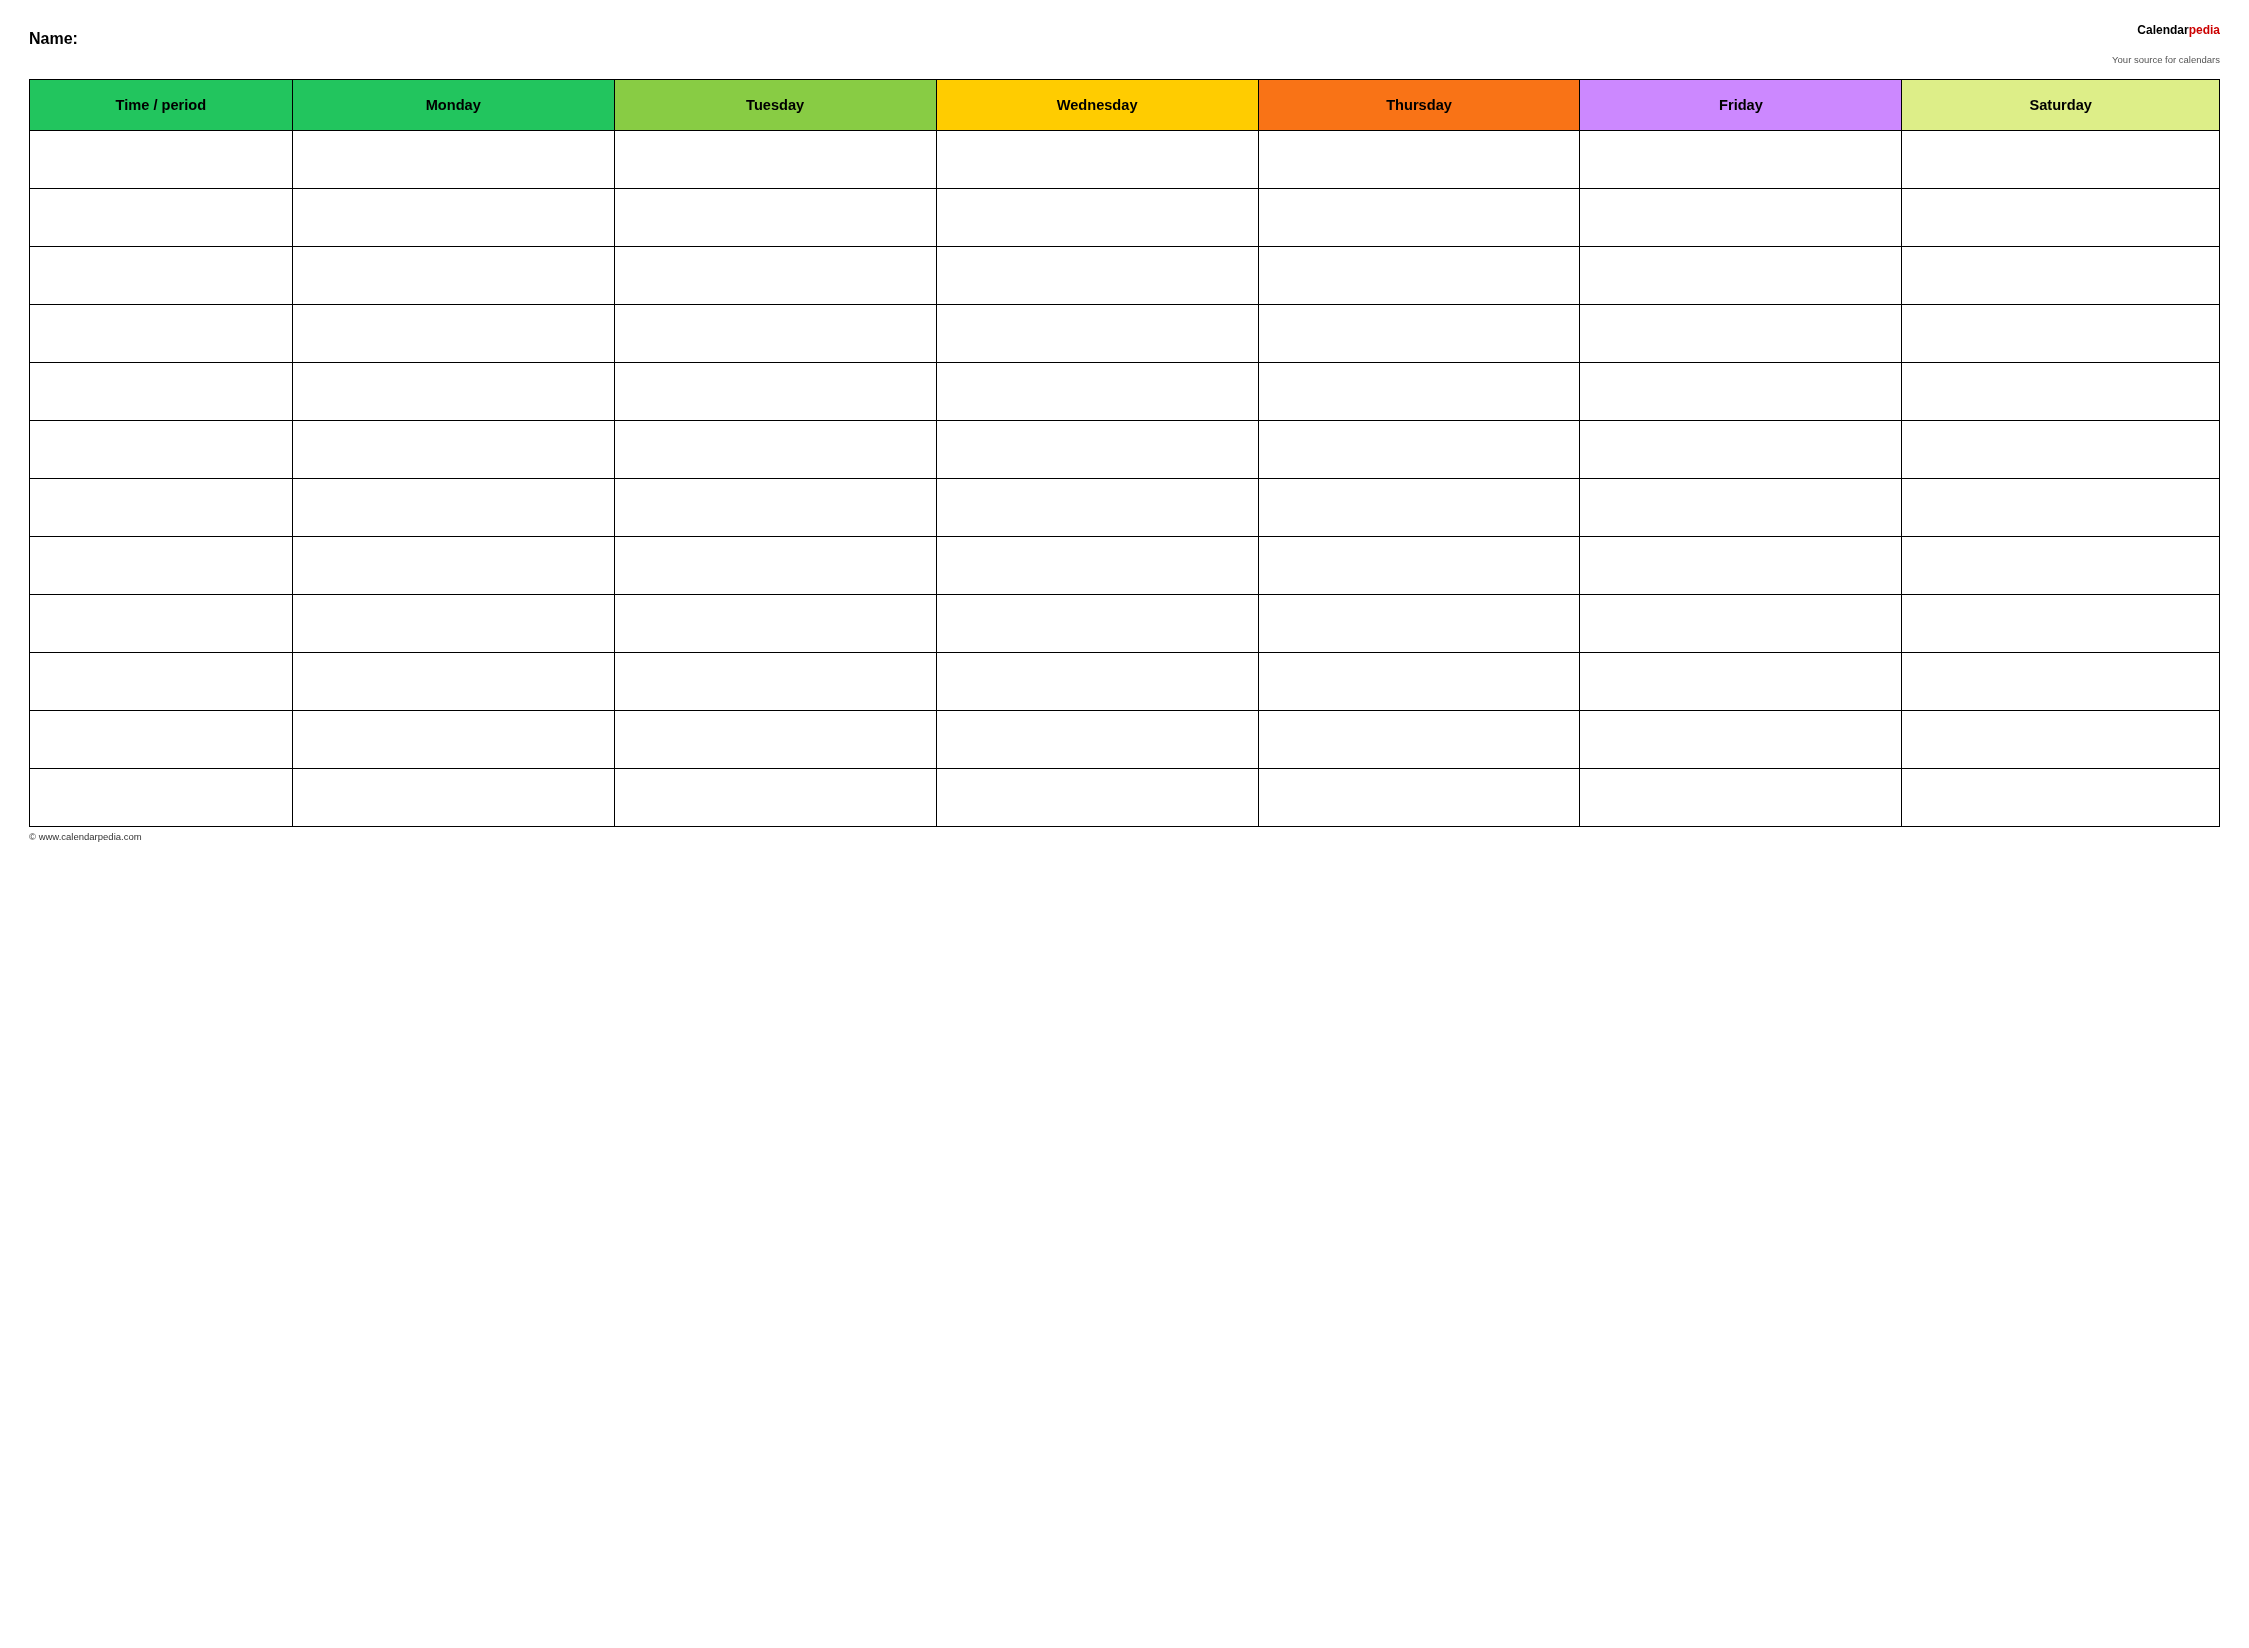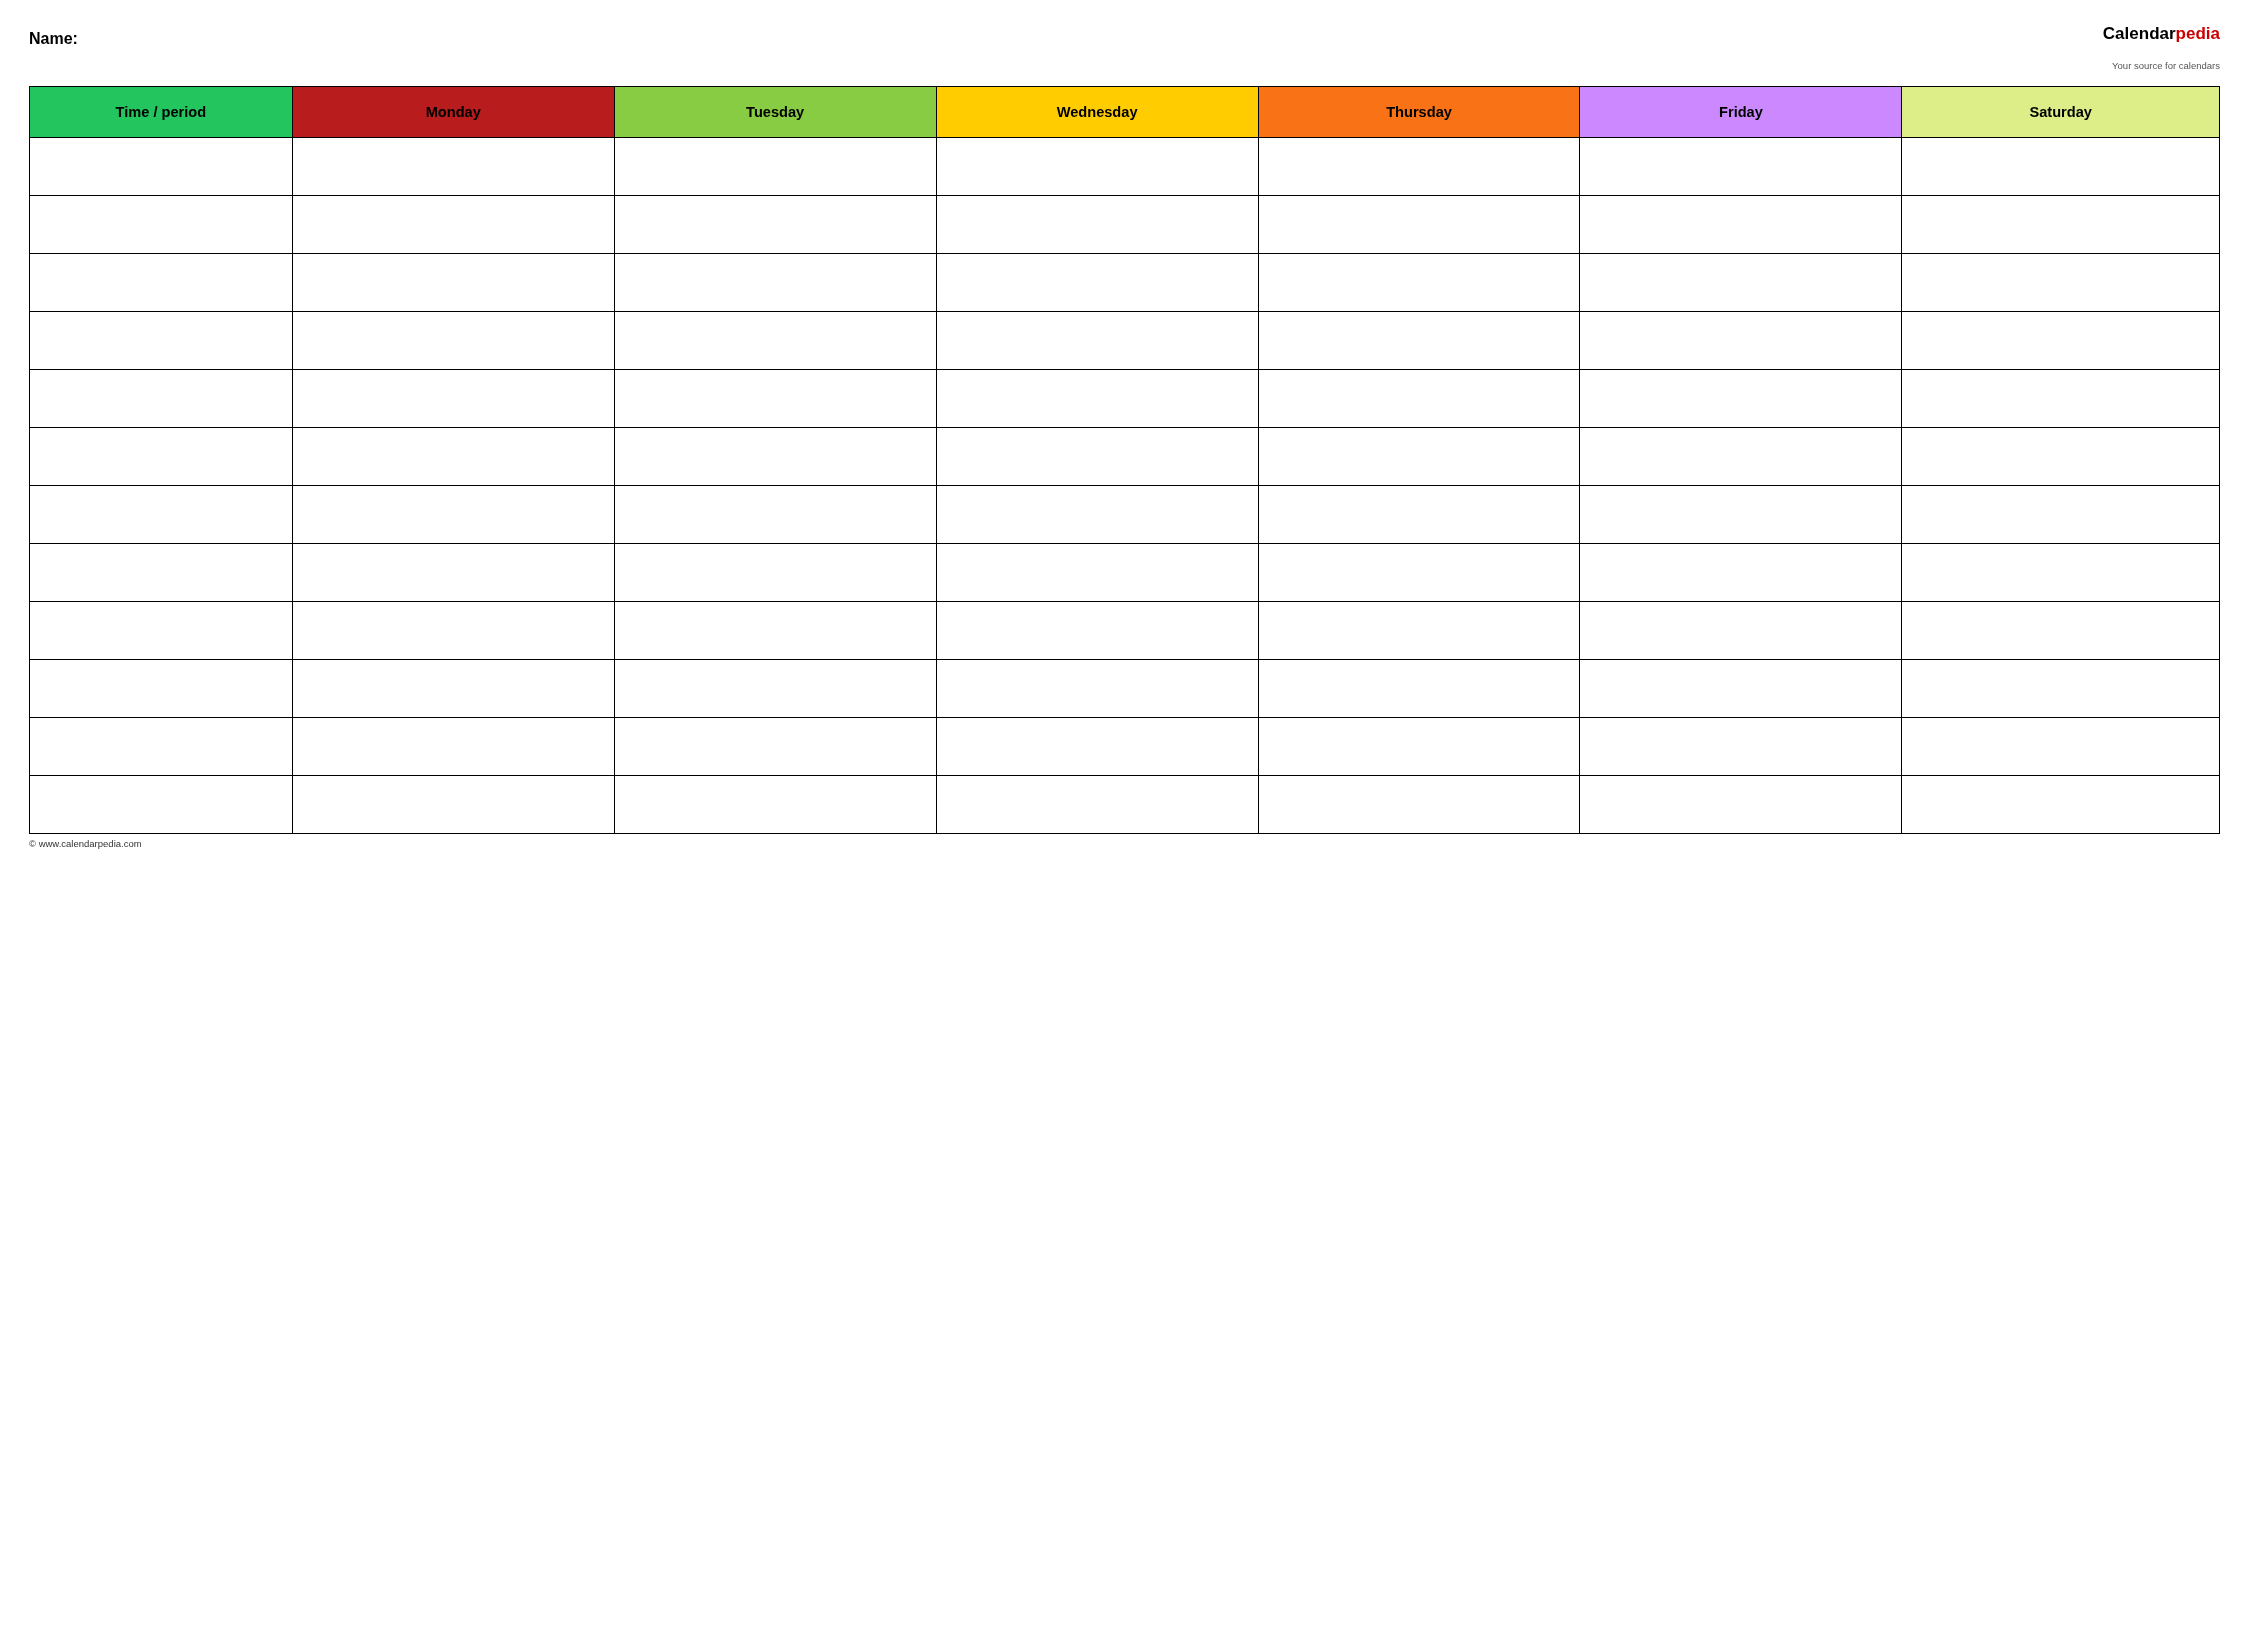--- a/index.html
+++ b/index.html
@@ -38,21 +38,21 @@
       color: #000000;
       margin-top: 7.3px;
     }
 
     .logo-section {
       text-align: right;
       min-width: 146px;
     }
 
     .logo-text {
-      font-size: 17px;
+      font-size: 12px;
       color: #000000;
       font-weight: normal;
       line-height: 1.3;
     }
 
     .logo-text .logo-calendar {
       color: #000000;
       font-weight: bold;
     }
 
@@ -89,21 +89,21 @@
       color: #000000;
       vertical-align: middle;
     }
 
     .col-time {
       width: 12%;
       background: #22c55e;
     }
 
     .col-monday {
-      background: #b91c1c;
+      background: #22c55e;
       width: 14.7%;
     }
 
     .col-tuesday {
       background: #88cc44;
       width: 14.7%;
     }
 
     .col-wednesday {
       background: #ffcc00;

